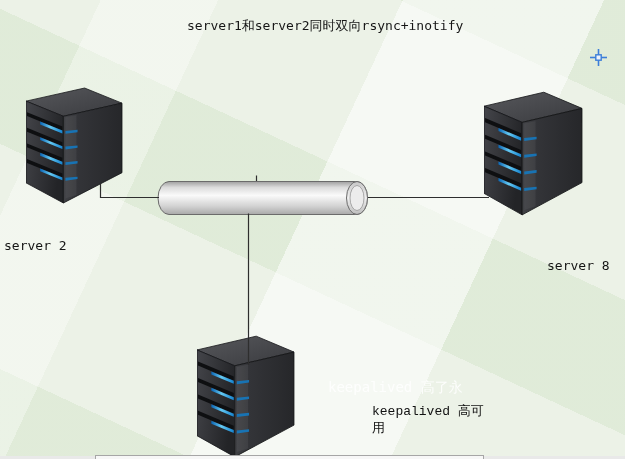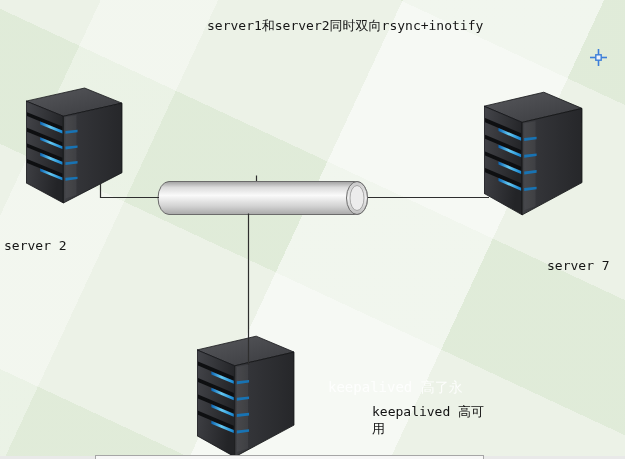--- a/index.html
+++ b/index.html
@@ -5,24 +5,24 @@
   html,body{margin:0;padding:0;background:#d8d8d8;}
   .canvas{
     position:relative;width:625px;height:459px;overflow:hidden;
     font-family:"DejaVu Sans Mono","Liberation Mono",monospace;
     background-color:#ecf2e7;
     background-image:
       linear-gradient(295deg, rgba(255,255,255,0) 0 28%, rgba(255,255,255,.55) 28% 52%, rgba(255,255,255,0) 52% 74%, rgba(255,255,255,.35) 74% 88%, rgba(255,255,255,0) 88%),
       linear-gradient(25deg, rgba(213,229,203,.50) 0 12%, rgba(255,255,255,0) 12% 42%, rgba(214,230,205,.55) 42% 60%, rgba(255,255,255,0) 60% 86%, rgba(210,227,200,.45) 86%);
   }
   .abs{position:absolute;}
-  .title{left:187px;top:17px;font-size:13px;color:#161616;white-space:nowrap;margin-left:20px;}
+  .title{left:187px;top:17px;font-size:13px;color:#161616;white-space:nowrap;}
   .lbl{font-size:13px;color:#141414;white-space:nowrap;}
   .ghost{left:328px;top:379px;font-size:14px;color:#ffffff;opacity:.88;white-space:nowrap;}
-  .keep{left:372px;top:403px;font-size:13px;color:#111;line-height:17px;}
+  .keep{left:372px;top:403px;font-size:13px;color:#111;line-height:17px;font-family:Liberation Mono, monospace;}
   .server-slot{position:absolute;}
   .server-slot svg{display:block;width:100%;height:100%;}
   .pipe{left:156px;top:180px;width:213px;height:36px;}
   .pipe svg{display:block;width:100%;height:100%;}
   .connectors{left:0;top:0;width:625px;height:459px;pointer-events:none;}
   .crosshair{left:590px;top:49px;width:17px;height:17px;}
   .bottom-strip{left:0;top:456px;width:625px;height:3px;background:#e9e9e9;}
   .bottom-panel{left:95px;top:455px;width:389px;height:4px;background:#f7f7f7;border:1px solid #a6a6a6;border-bottom:none;box-sizing:border-box;}
 </style>
 </head>
@@ -176,21 +176,21 @@
   </div>
 
   <svg class="abs connectors" viewBox="0 0 625 459">
     <path d="M100.5,183.5 V197.5 H159" fill="none" stroke="#2e2e2e" stroke-width="1.2"></path>
     <path d="M368,197.5 H489" fill="none" stroke="#2e2e2e" stroke-width="1.2"></path>
     <path d="M248.5,213.5 V365" fill="none" stroke="#2e2e2e" stroke-width="1.2"></path>
     <path d="M256.5,175.5 V181" fill="none" stroke="#2e2e2e" stroke-width="1.2"></path>
   </svg>
 
   <div class="abs lbl" style="left:4px;top:238px">server 2</div>
-  <div class="abs lbl" style="left:547px;top:258px">server 7</div>
+  <div class="abs lbl" style="left:547px;top:258px">server 8</div>
 
   <div class="abs ghost">keepalived  高了永</div>
 
   <div class="abs keep">
     <div>keepalived 高可</div>
     <div>用</div>
   </div>
 
   <svg class="abs crosshair" viewBox="0 0 17 17">
     <line x1="8.5" y1="0" x2="8.5" y2="17" stroke="#3c7ed9" stroke-width="1.6"></line>

